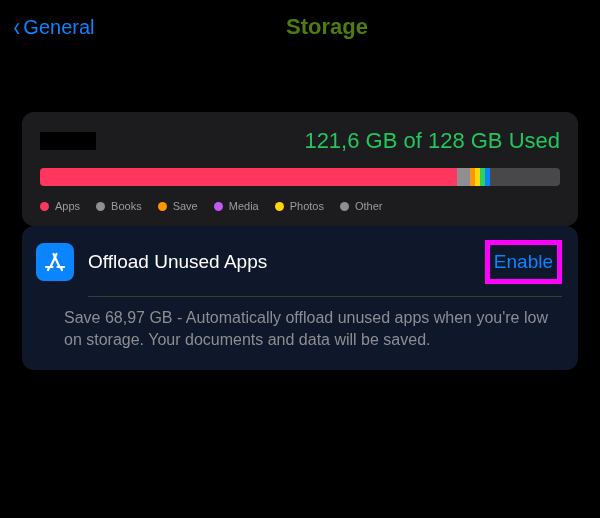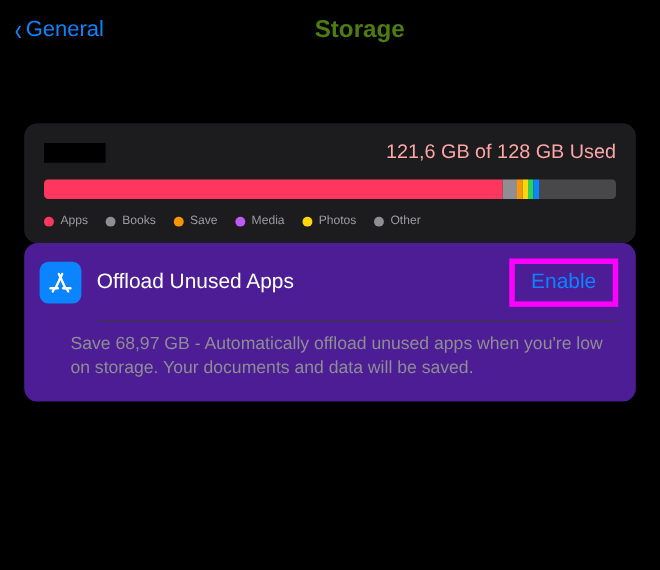--- a/index.html
+++ b/index.html
@@ -68,22 +68,22 @@
       justify-content: space-between;
       align-items: center;
       margin-bottom: 14px;
     }
     .device-redact {
       width: 56px;
       height: 18px;
       background: #000000;
     }
     .usage-text {
-      font-size: 18px;
-      color: #fca5a5;
+      font-size: 22px;
+      color: #22c55e;
     }
     .bar {
       height: 18px;
       display: flex;
       border-radius: 4px;
       overflow: hidden;
       margin-bottom: 14px;
     }
     .seg {
       height: 100%;
@@ -107,21 +107,21 @@
     }
     .section-header {
       font-size: 15px;
       color: #8d8d93;
       letter-spacing: 0.5px;
       margin-top: 34px;
       margin-bottom: 8px;
       padding-left: 6px;
     }
     .rec-card {
-      background: #4c1d95;
+      background: #0f172a;
       border-radius: 12px;
       padding: 14px 16px 18px 14px;
     }
     .rec-top {
       display: flex;
       align-items: center;
     }
     .app-icon {
       width: 38px;
       height: 38px;
@@ -135,21 +135,21 @@
     .rec-title-wrap {
       flex: 1;
       margin-left: 14px;
     }
     .rec-title {
       font-size: 19px;
       color: #ffffff;
     }
     .enable-wrap {
       border: 5px solid #ff00ff;
-      padding: 6px 15px;
+      padding: 6px 4px;
     }
     .enable-btn {
       color: #0a84ff;
       font-size: 19px;
       cursor: pointer;
     }
     .rec-divider {
       border: none;
       border-top: 1px solid #3a3a3c;
       margin: 12px 0 10px 52px;

